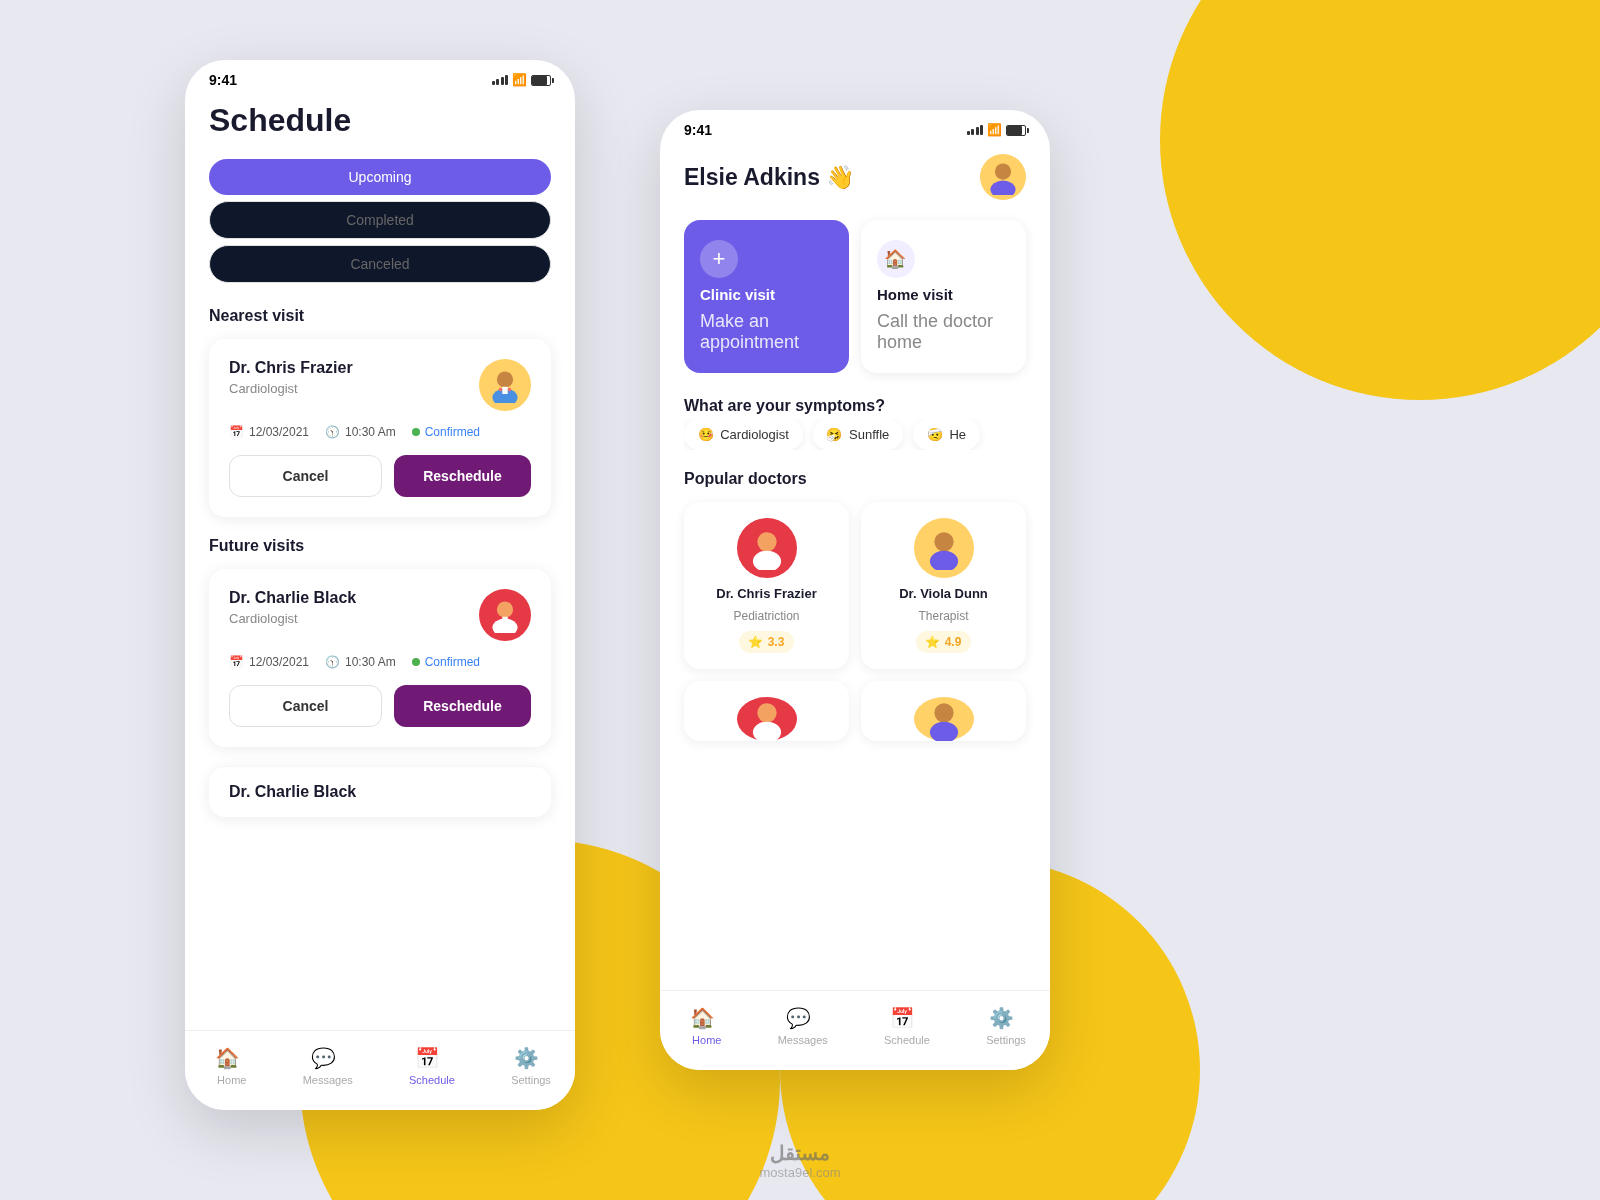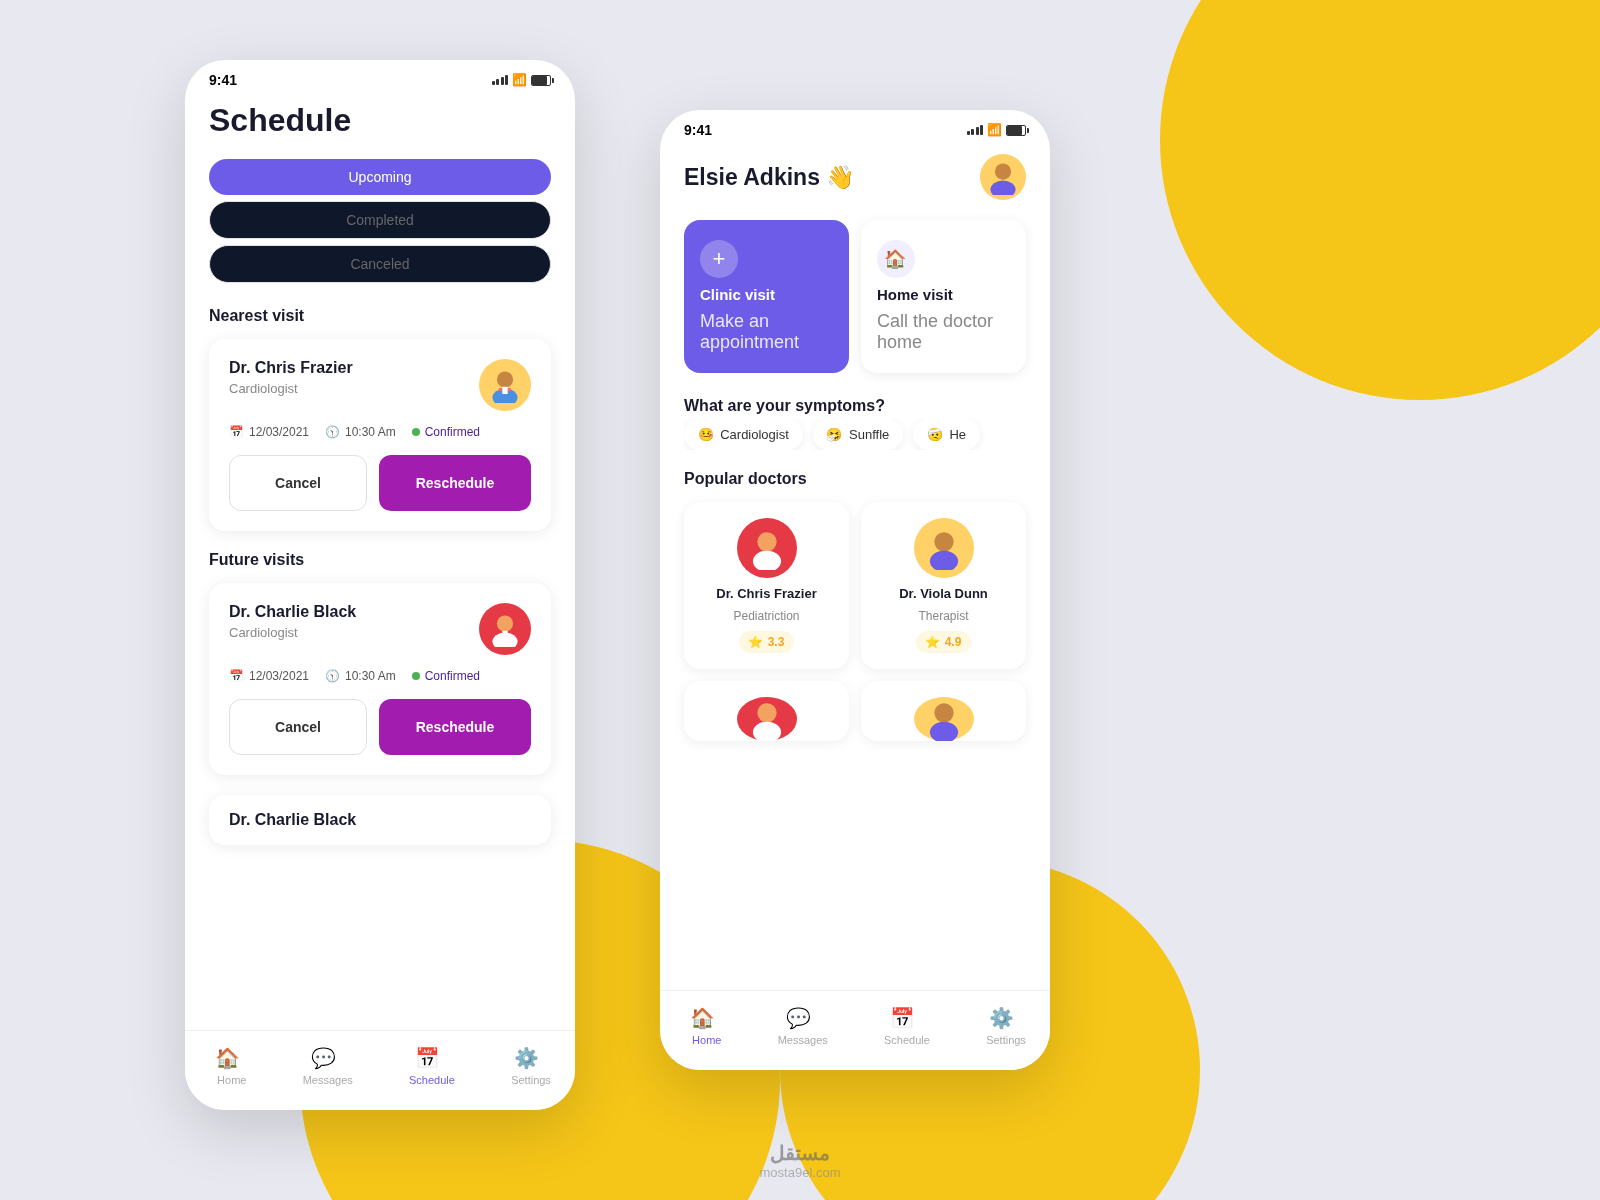--- a/index.html
+++ b/index.html
@@ -194,43 +194,43 @@
       margin-bottom: 16px;
       font-size: 12px;
       color: #555;
     }
     .meta-item { display: flex; align-items: center; gap: 5px; }
     .confirmed-dot {
       width: 8px; height: 8px;
       background: #4caf50;
       border-radius: 50%;
     }
-    .confirmed-text { color: #4c1d95; font-size: 12px; }
+    .confirmed-text { color: #3b82f6; font-size: 12px; }
 
     .card-actions {
       display: flex;
       gap: 12px;
     }
     .btn-cancel {
       flex: 1;
       padding: 12px;
       border-radius: 12px;
       border: 1.5px solid #e0e0e0;
       background: white;
       font-size: 14px;
       font-weight: 600;
       color: #333;
       cursor: pointer;
     }
     .btn-reschedule {
       flex: 1;
-      padding: 20px;
+      padding: 5px;
       border-radius: 12px;
       border: none;
-      background: #a21caf;
+      background: #701a75;
       color: white;
       font-size: 14px;
       font-weight: 600;
       cursor: pointer;
     }
 
     
     .bottom-nav {
       position: absolute;
       bottom: 0;

